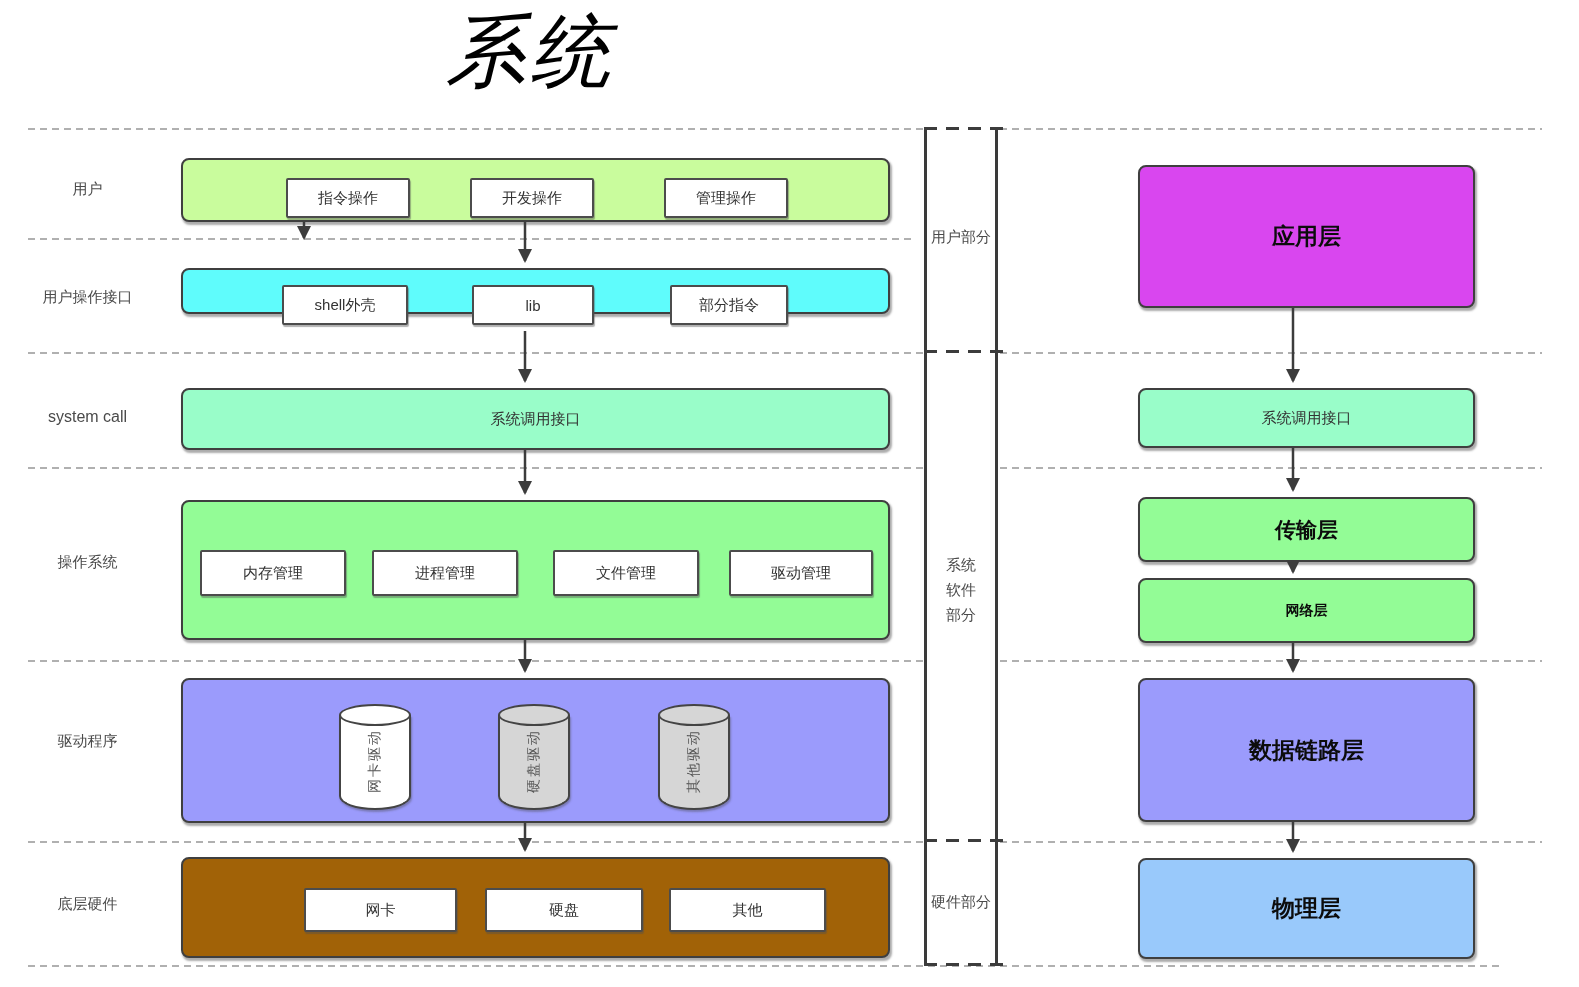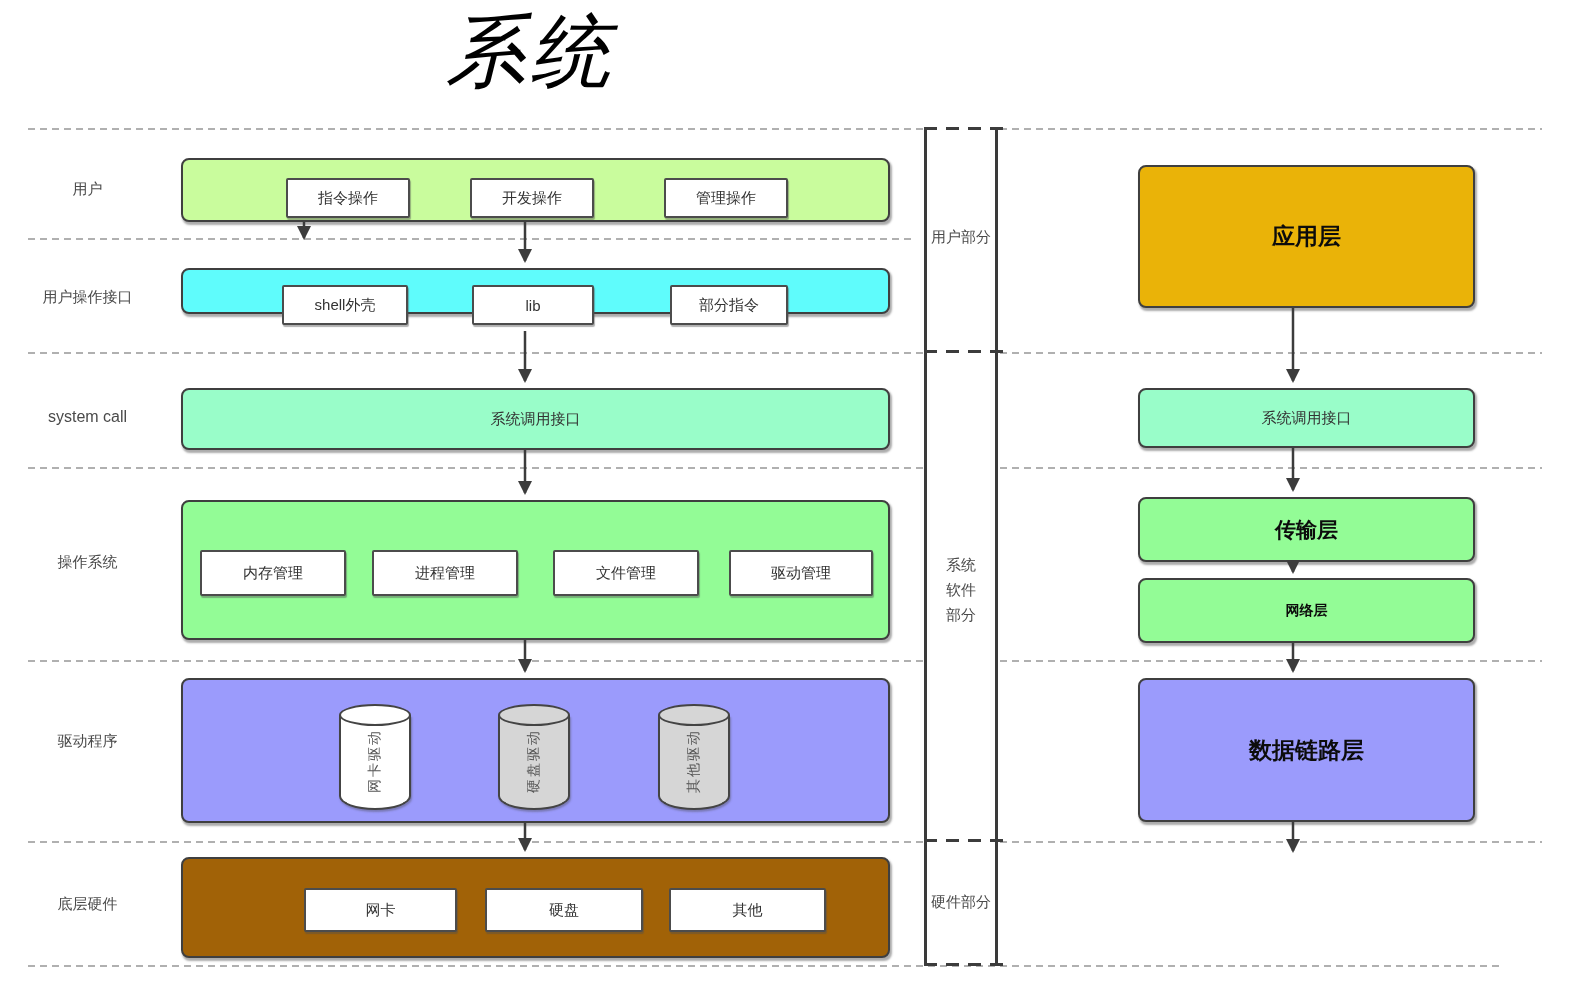--- a/index.html
+++ b/index.html
@@ -123,34 +123,37 @@
     <div class="bardash" style="top:222px"></div>
     <div class="bardash" style="top:711px"></div>
     <div class="bardash" style="bottom:-1px"></div>
     <div class="barlabel" style="top:100px">用户部分</div>
     <div class="barlabel" style="top:424px">
       <span class="wrap2">系统软件部分</span>
     </div>
     <div class="barlabel" style="top:765px">硬件部分</div>
   </div>
 
-  <div class="layerbox netbox flexcenter" style="top:165px;height:143px;background:#eab308">
+  <div class="layerbox netbox flexcenter" style="top:165px;height:143px;background:#d946ef">
     <span class="net-label" style="font-size:23px">应用层</span>
   </div>
   <div class="layerbox netbox flexcenter" style="top:388px;height:60px;background:#99fdc9">
     <span class="label-mid">系统调用接口</span>
   </div>
   <div class="layerbox netbox flexcenter" style="top:497px;height:65px;background:#93fc96">
     <span class="net-label" style="font-size:21px">传输层</span>
   </div>
   <div class="layerbox netbox flexcenter" style="top:578px;height:65px;background:#93fc96">
     <span class="net-label" style="font-size:14px">网络层</span>
   </div>
   <div class="layerbox netbox flexcenter" style="top:678px;height:144px;background:#9b9bfc">
     <span class="net-label" style="font-size:23px">数据链路层</span>
+  </div>
+  <div class="layerbox netbox flexcenter" style="top:858px;height:101px;background:#99c9fb">
+    <span class="net-label" style="font-size:23px">物理层</span>
   </div>
 
   <svg class="arrows" width="1579" height="987">
     <defs>
       <marker id="ah" markerUnits="userSpaceOnUse" markerWidth="16" markerHeight="16" refX="13" refY="8" orient="auto">
         <path d="M1,1 L15,8 L1,15 Z" fill="#3c3c3c"></path>
       </marker>
     </defs>
     <g stroke="#3c3c3c" stroke-width="2.5">
       <line x1="304" y1="222" x2="304" y2="238" marker-end="url(#ah)"></line>

